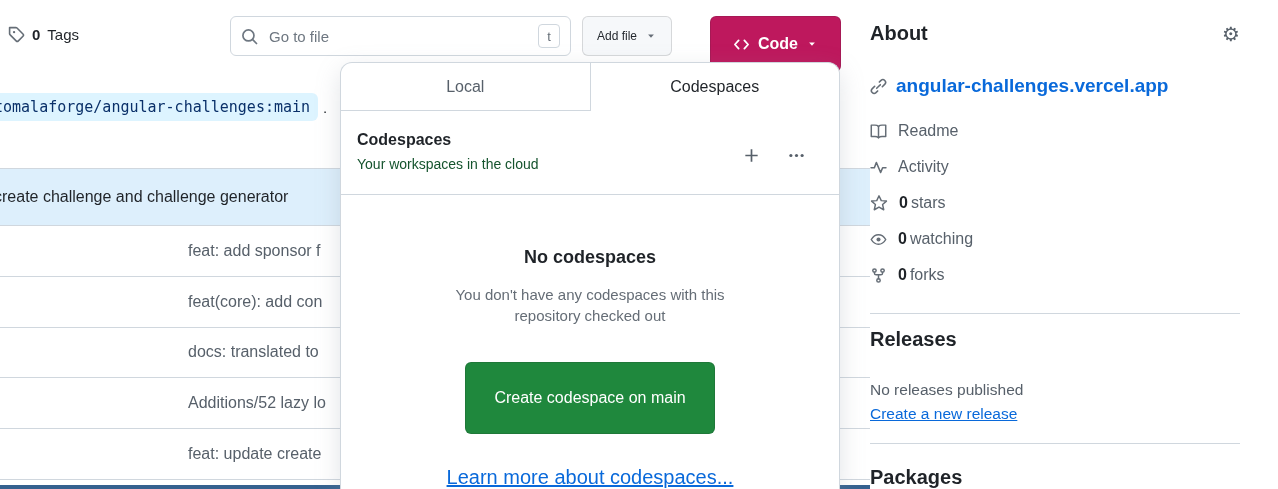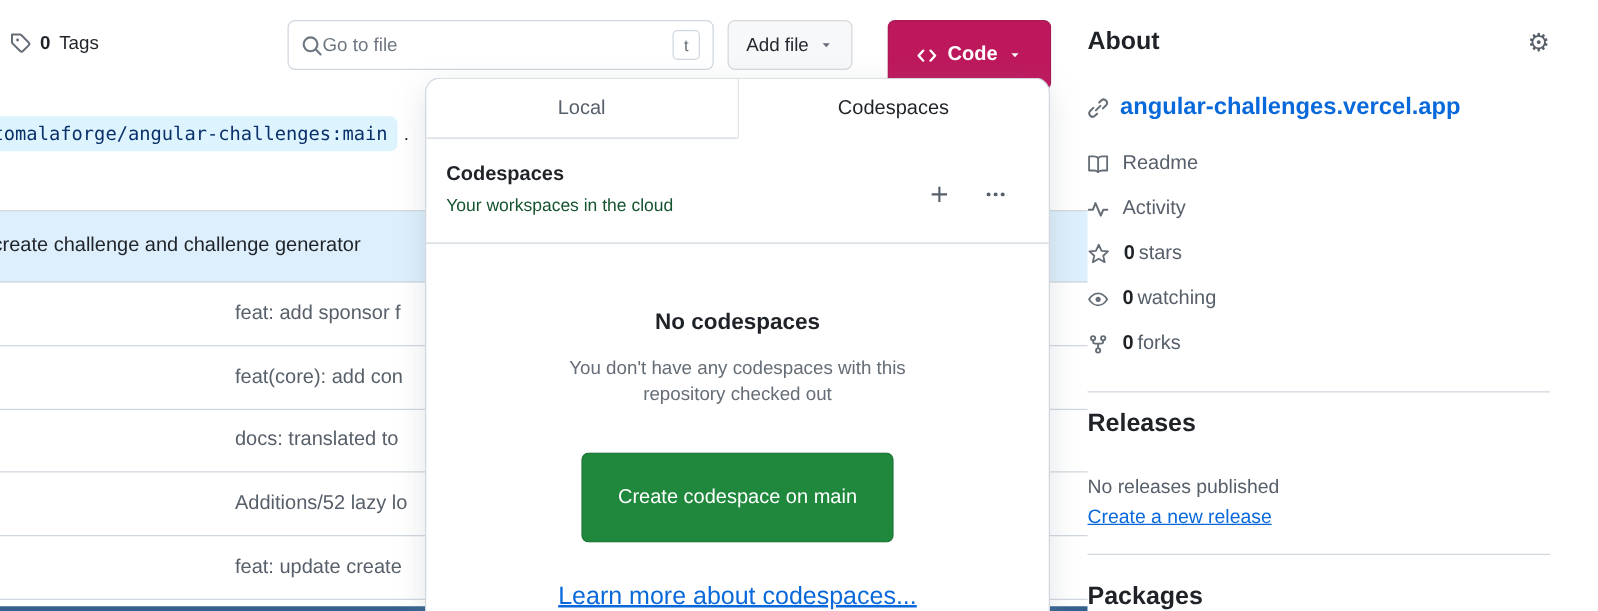--- a/index.html
+++ b/index.html
@@ -13,30 +13,30 @@
   .ic svg { display: block; }
   button { font-family: inherit; cursor: pointer; }
 
   
   .tags { position: absolute; left: 8px; top: 26px; display: flex; align-items: center; gap: 7px; font-size: 15px; cursor: pointer; }
   .tags .ic { color: #656d76; }
   .tags .count { font-weight: 700; }
 
   .search-box { position: absolute; left: 230px; top: 16px; width: 341px; height: 40px;
     border: 1px solid #d0d7de; border-radius: 6px; background: #fff;
-    display: flex; align-items: center; gap: 0; padding: 0 10px; }
+    display: flex; align-items: center; gap: 11px; padding: 0 10px; }
   .search-box .ic { color: #6e7781; }
   .search-input { border: none; outline: none; flex: 1; min-width: 0; font-size: 15px; font-family: inherit; color: #1f2328; background: transparent; }
   .search-input::placeholder { color: #6e7781; }
   .key-hint { border: 1px solid #d0d7de; border-radius: 4px; min-width: 22px; height: 24px;
     display: flex; align-items: center; justify-content: center; font-size: 13px; color: #656d76; }
 
   .add-file-btn { position: absolute; left: 582px; top: 16px; height: 40px; padding: 0 14px;
     border: 1px solid rgba(31,35,40,0.15); border-radius: 6px; background: #f6f8fa;
-    display: flex; align-items: center; gap: 8px; font-size: 15px; color: #24292f; }
+    display: flex; align-items: center; gap: 8px; font-size: 12px; color: #24292f; }
   .caret { color: #656d76; }
 
   .code-btn { position: absolute; left: 710px; top: 16px; width: 131px; height: 56px;
     border: 1px solid rgba(31,35,40,0.15); border-radius: 6px; background: #be185d; color: #fff;
     display: flex; align-items: center; justify-content: center; gap: 8px; font-size: 16px; font-weight: 600; }
   .code-btn .caret { color: #fff; }
 
   
   .branch-line { position: absolute; left: -14px; top: 93px; display: flex; align-items: center;
     font-family: "DejaVu Sans Mono", "Liberation Mono", monospace; font-size: 15px; }

